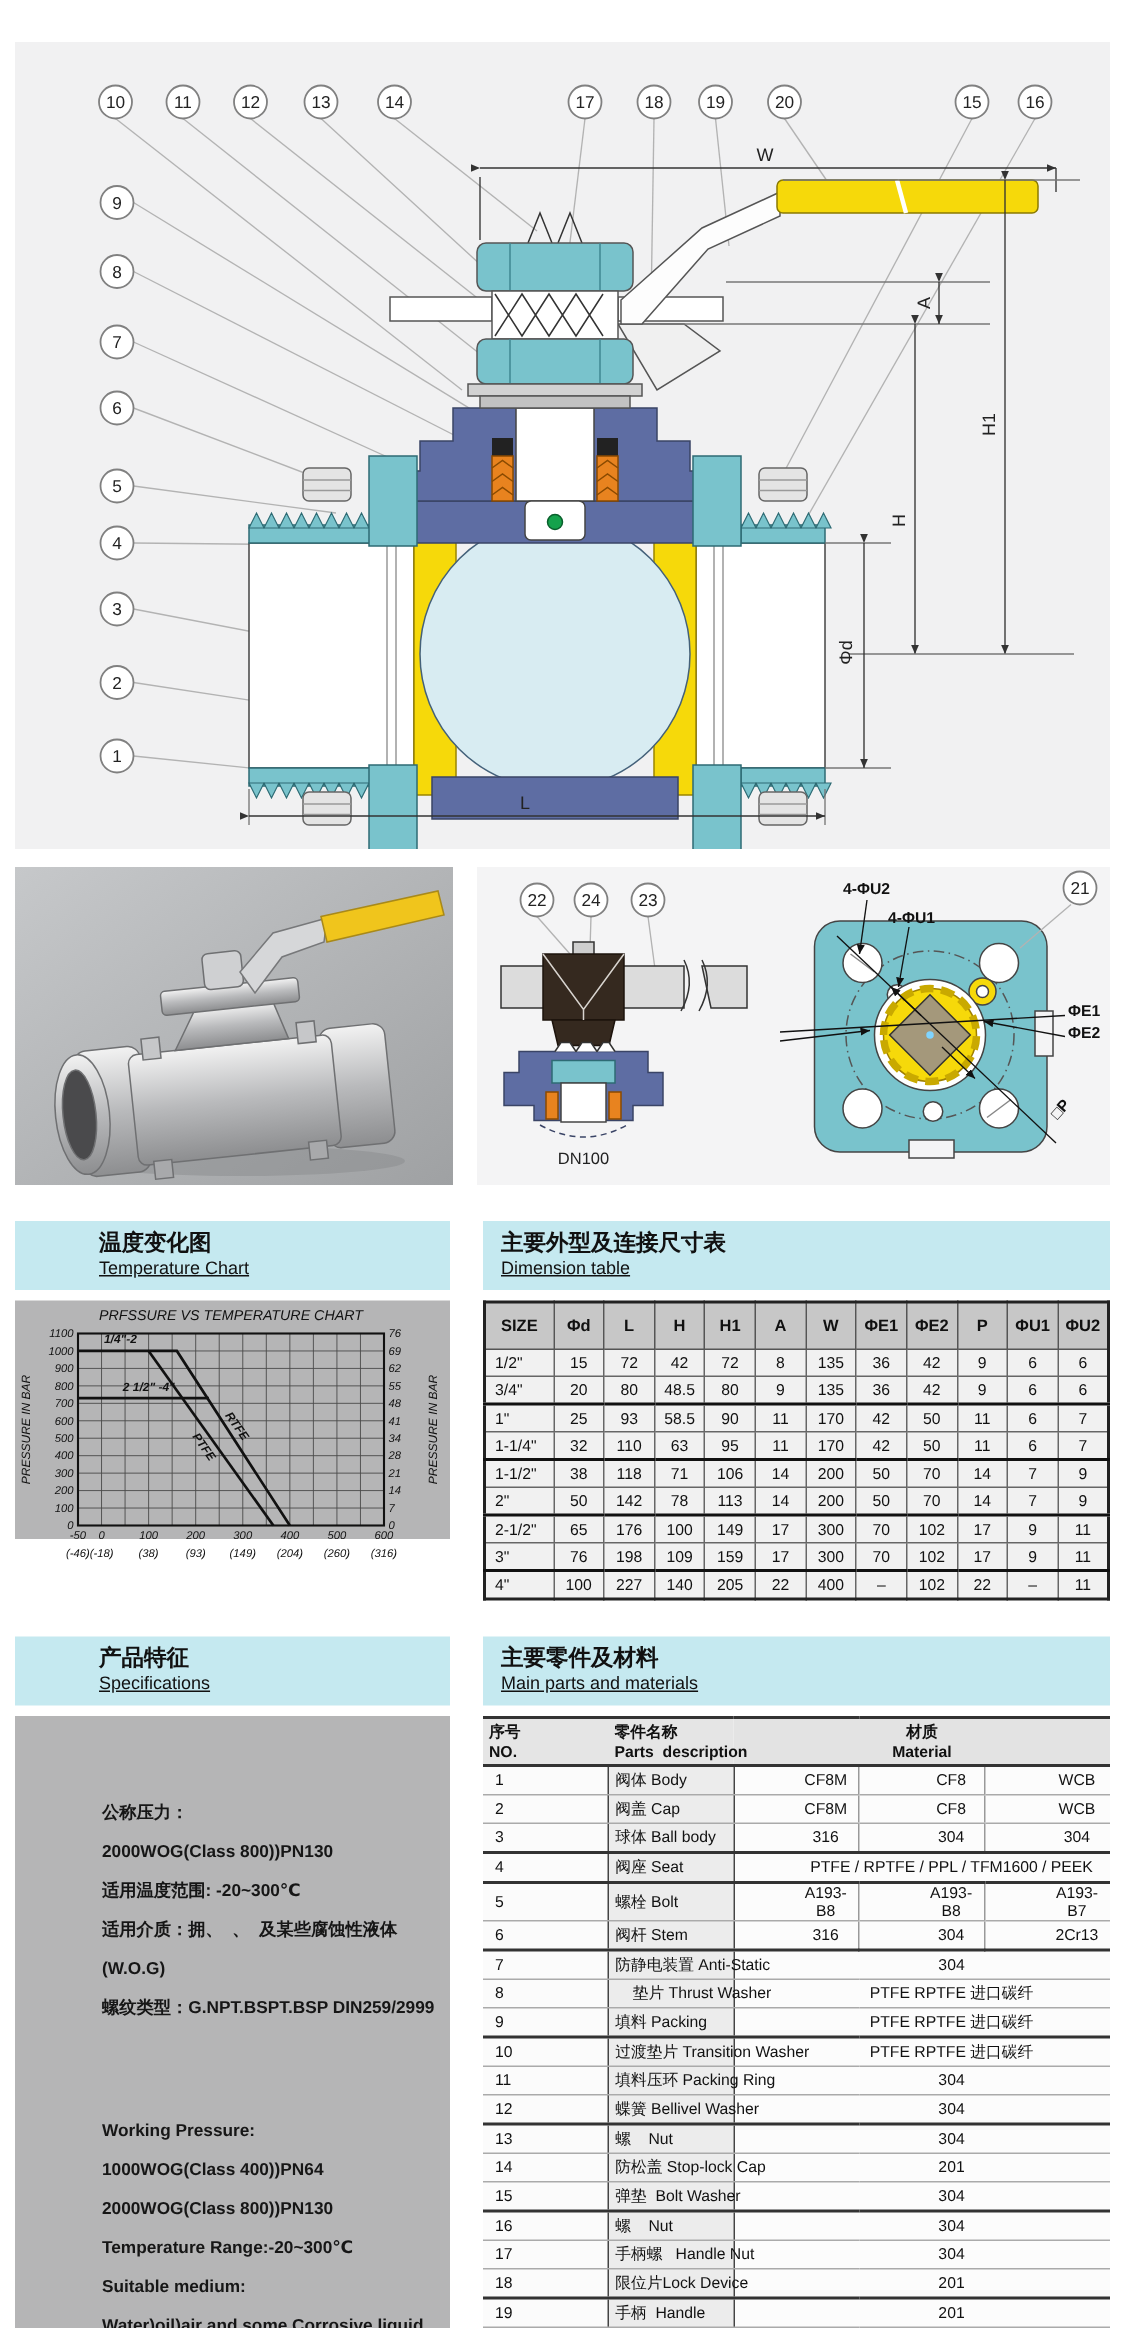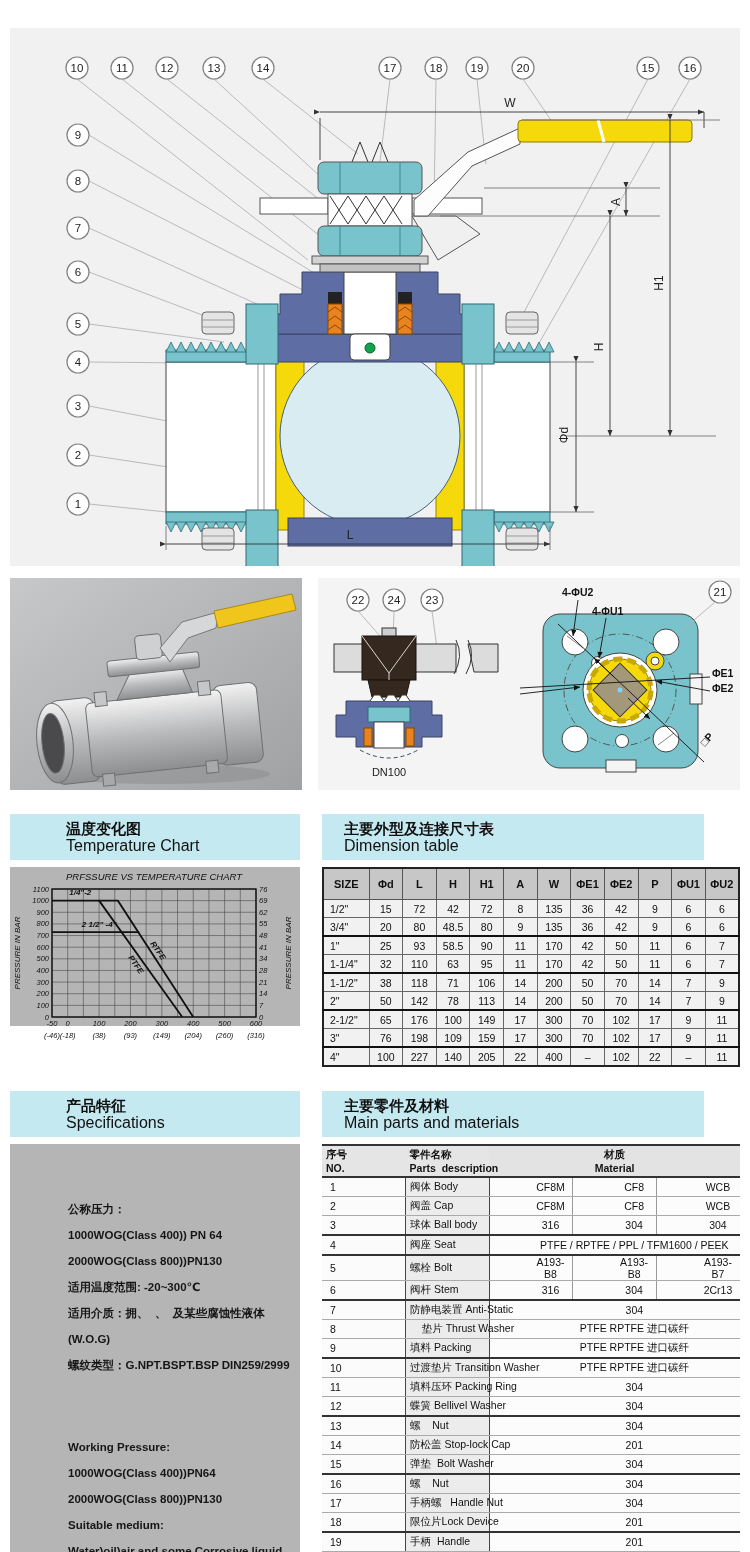--- a/index.html
+++ b/index.html
@@ -4,23 +4,23 @@
 <style>
   html,body{margin:0;padding:0;background:#fff;}
   body{width:750px;font-family:"Liberation Sans","DejaVu Sans",sans-serif;color:#111;}
   .page{width:730px;margin:0 auto;padding-top:28px;}
   .top-panel{width:730px;height:538px;background:#f1f1f2;}
   .mid-row{display:flex;gap:16px;margin-top:12px;}
   .photo-card{width:292px;height:212px;overflow:hidden;}
   .mid-panel{width:422px;height:212px;background:#f4f4f5;display:flex;align-items:flex-start;}
   .hdr-row{display:flex;gap:22px;margin-top:24px;}
   .hdr{background:#c5e9f0;height:46px;padding:5px 0 0 56px;box-sizing:border-box;width:290px;}
-  .hdr.wide{width:382px;padding-left:22px;}
+  .hdr.wide{width:418px;padding-left:12px;}
   .hdr .zh{font-size:15px;font-weight:bold;line-height:19px;}
-  .hdr .en{font-size:16px;line-height:15px;}
+  .hdr .en{font-size:12px;line-height:15px;text-decoration:underline;}
   .row2,.row3{display:flex;gap:22px;margin-top:7px;align-items:flex-start;}
   .chart-card{width:290px;height:159px;background:#b5b5b6;font-style:italic;}
   .spec-card{width:290px;background:#b5b5b6;box-sizing:border-box;padding:52px 10px 30px 58px;}
   .spec-line{font-size:11.5px;font-weight:600;line-height:26px;white-space:pre-wrap;color:#161616;}
   .spec-en{margin-top:56px;}
   table{border-collapse:collapse;table-layout:fixed;}
   
   #dimtable{width:418px;border:2px solid #222;}
   #dimtable th{background:#c7c7c7;font-size:11px;font-weight:bold;border:1px solid #555;height:28px;}
   #dimtable td{background:#f1f1f1;font-size:10.5px;text-align:center;border:1px solid #666;height:17px;padding:0;}
@@ -594,30 +594,30 @@
     <div class="hdr wide">
       <div class="zh">主要零件及材料</div>
       <div class="en">Main parts and materials</div>
     </div>
   </div>
 
   <div class="row3">
     <div class="spec-card" id="speccard">
       <div id="speczh">
           <div class="spec-line">公称压力：</div>
-          <div class="spec-line">1000WOG(Class 400)) PN 64</div>
           <div class="spec-line">2000WOG(Class 800))PN130</div>
           <div class="spec-line">适用温度范围: -20~300℃</div>
           <div class="spec-line">适用介质：拥、  、  及某些腐蚀性液体(W.O.G)</div>
           <div class="spec-line">螺纹类型：G.NPT.BSPT.BSP DIN259/2999</div>
         </div>
       <div id="specen" class="spec-en">
           <div class="spec-line">Working Pressure:</div>
           <div class="spec-line">1000WOG(Class 400))PN64</div>
           <div class="spec-line">2000WOG(Class 800))PN130</div>
+          <div class="spec-line">Temperature Range:-20~300℃</div>
           <div class="spec-line">Suitable medium:</div>
           <div class="spec-line">Water)oil)air and some Corrosive liquid</div>
         </div>
     </div>
     <table id="partstable">
       <thead>
           <tr id="partshead">
             <th>序号<br>NO.</th>
             <th class="pre">零件名称<br>Parts  description</th>
             <th class="mat" colspan="3">材质<br>Material</th>

